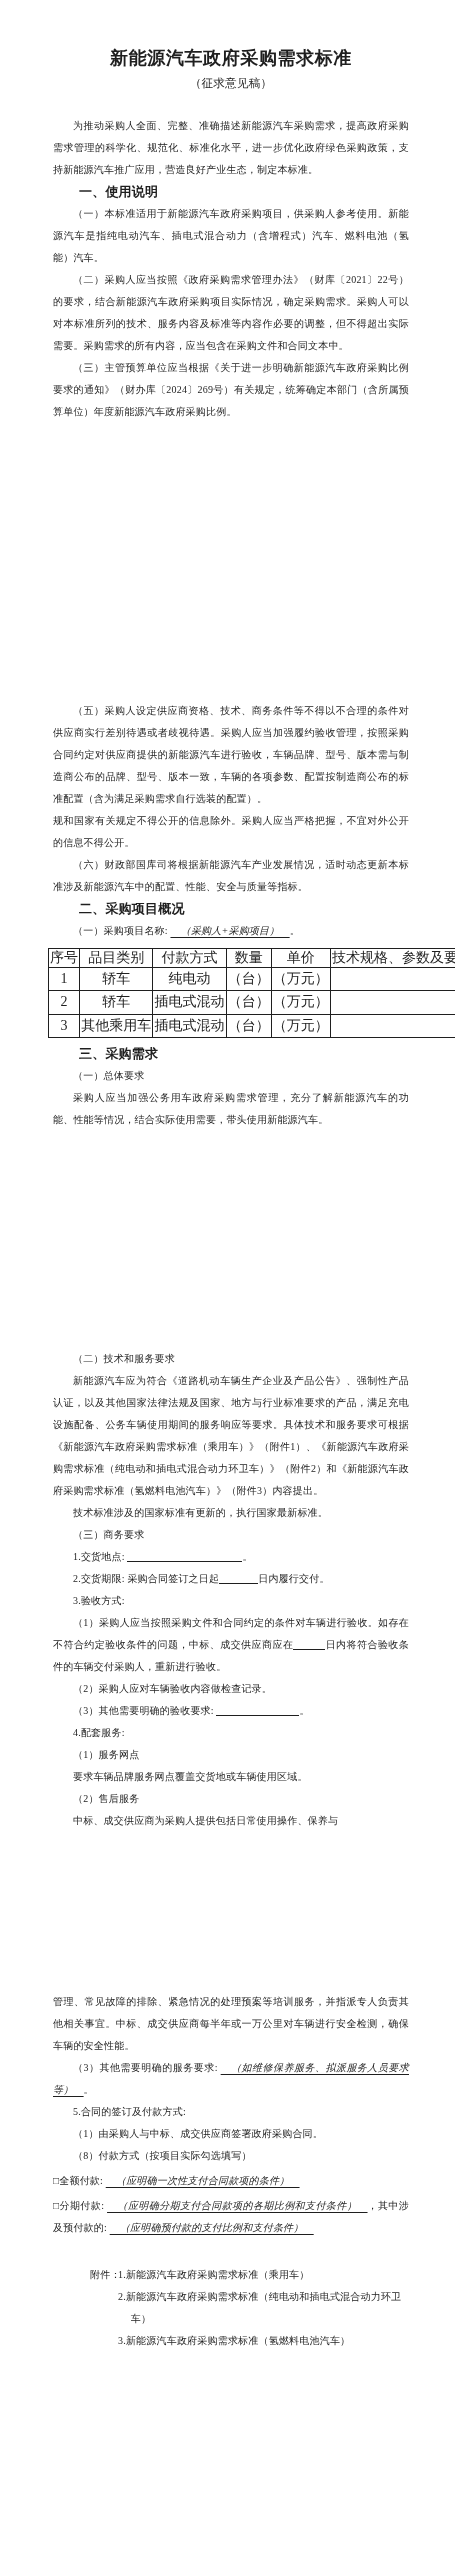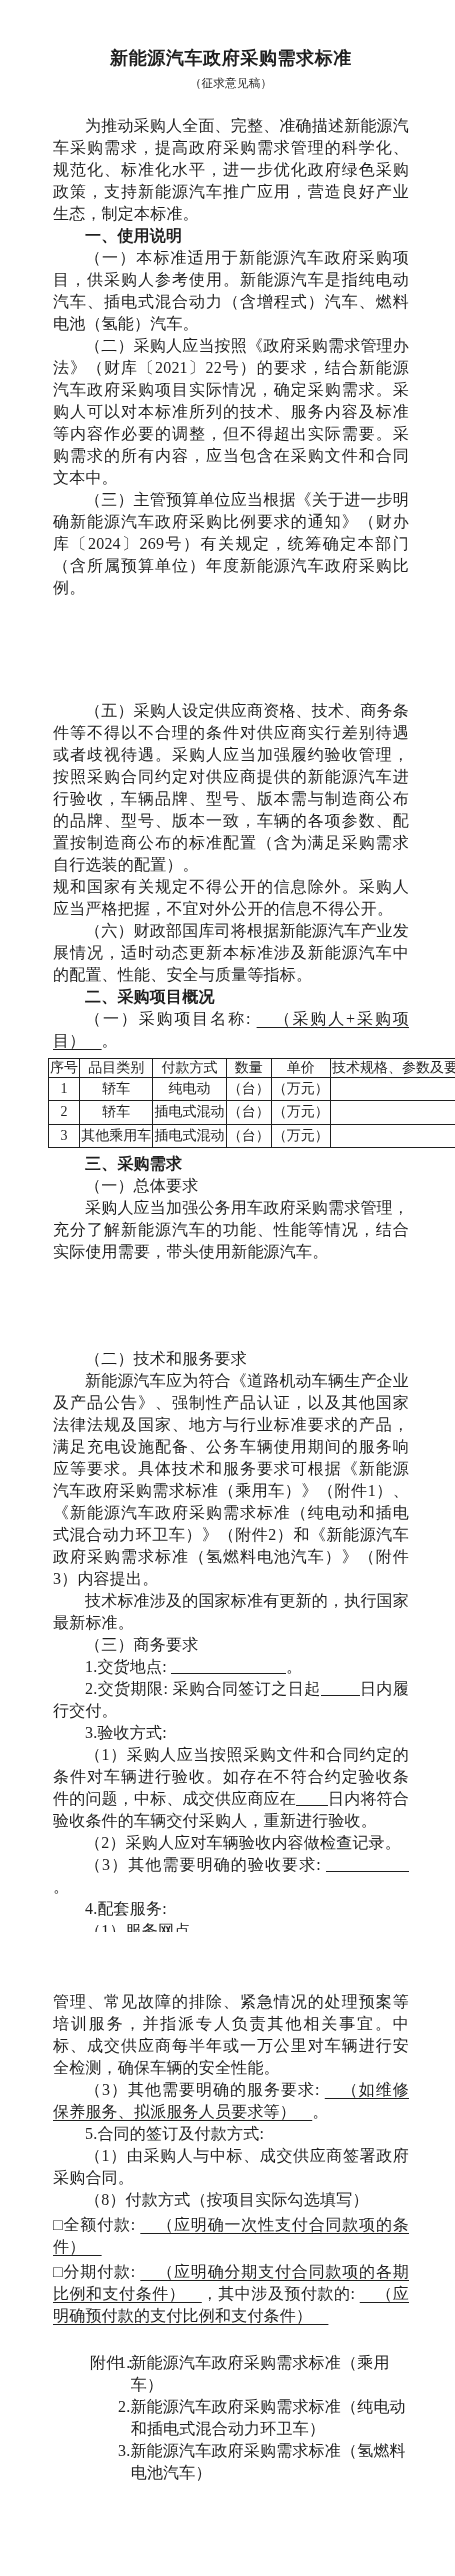--- a/index.html
+++ b/index.html
@@ -4,35 +4,35 @@
 <style>
   html,body{margin:0;padding:0;background:#ffffff;}
   body{width:455px;height:2576px;overflow:hidden;color:#1f1f1f;}
   #doc{width:400px;}
   .page{width:455px;height:644px;overflow:hidden;position:relative;background:#ffffff;}
   .content{margin:0 46px 0 53px;}
   .page2 .content{padding-top:56px;}
   .page3 .content{padding-top:60px;}
   .page4 .content{padding-top:59px;}
 
-  .blk{font-family:"Liberation Serif","DejaVu Serif",serif;font-size:16px;letter-spacing:0.2px;
+  .blk{font-family:"Liberation Serif","DejaVu Serif",serif;font-size:10px;letter-spacing:0.2px;
        line-height:22px;text-align:justify;color:#1f1f1f;}
   .para{text-indent:2em;}
   .para.noindent{text-indent:0;}
   .title{font-size:18px;font-weight:bold;text-align:center;text-indent:0;line-height:29px;
          margin-top:44px;letter-spacing:0.6px;}
   .subtitle{font-size:11.6px;text-align:center;text-indent:0;line-height:21px;}
   .first{margin-top:21px;}
-  .heading{font-family:"Liberation Sans","DejaVu Sans",sans-serif;font-weight:bold;font-size:16px;
+  .heading{font-family:"Liberation Sans","DejaVu Sans",sans-serif;font-weight:bold;font-size:13px;
            text-indent:2em;text-align:left;}
   .subheading{text-indent:2em;text-align:left;}
   .mt-sm{margin-top:4.4px;}
   .mt-xs{margin-top:2.8px;}
 
-  .u{text-decoration:underline;text-decoration-thickness:0.7px;text-underline-offset:2.8px;}
+  .u{text-decoration:underline;text-decoration-thickness:0.7px;text-underline-offset:2.8px;font-style:italic;}
   .blank{display:inline-block;border-bottom:0.6px solid #1f1f1f;height:13.2px;vertical-align:-2.2px;}
   .checkbox{display:inline;}
 
   .tbl{border-collapse:collapse;margin-left:-5px;margin-top:5.5px;border:1.1px solid #1f1f1f;
        table-layout:fixed;}
   .tbl th,.tbl td{border-left:0.6px solid #1f1f1f;border-right:0.6px solid #1f1f1f;
        border-top:1.1px solid #1f1f1f;border-bottom:1.1px solid #1f1f1f;
        text-align:center;vertical-align:middle;font-weight:normal;padding:0 1.1px;
        font-family:"Liberation Serif","DejaVu Serif",serif;font-size:14px;color:#1f1f1f;
        overflow:hidden;white-space:nowrap;}

